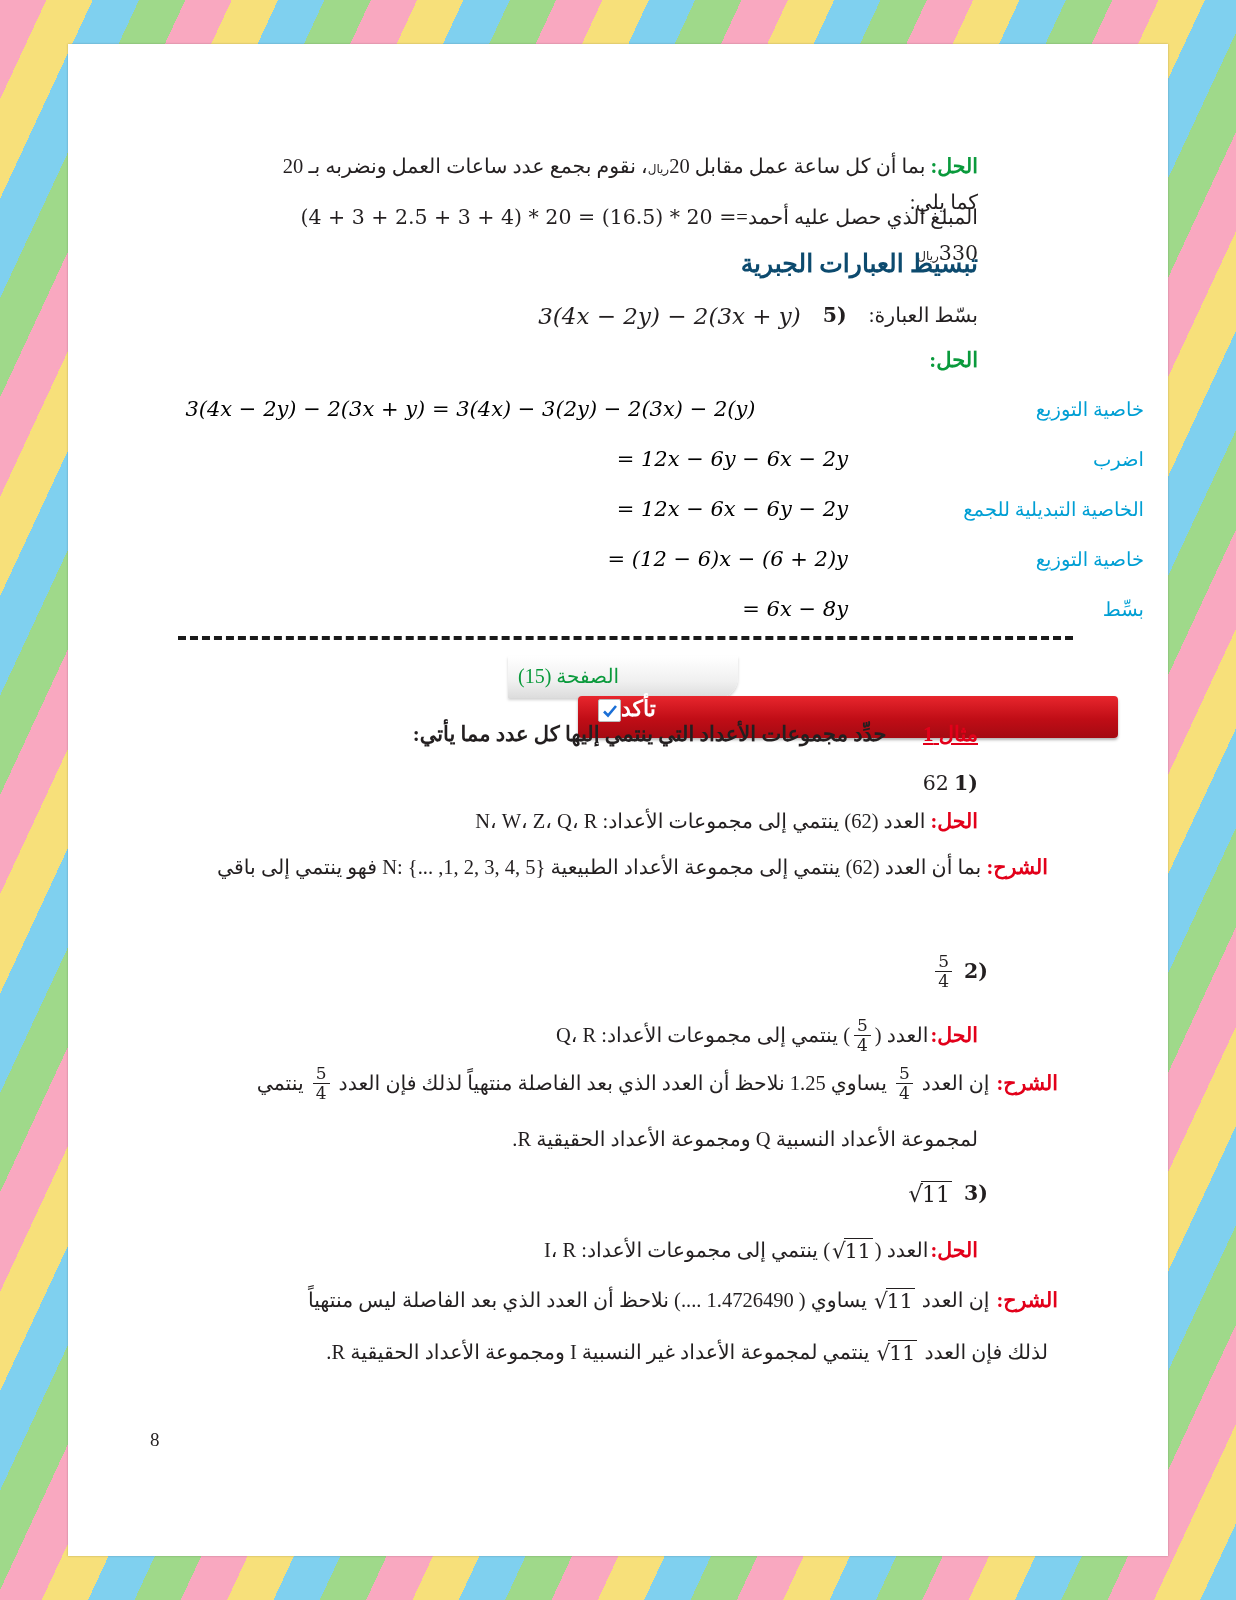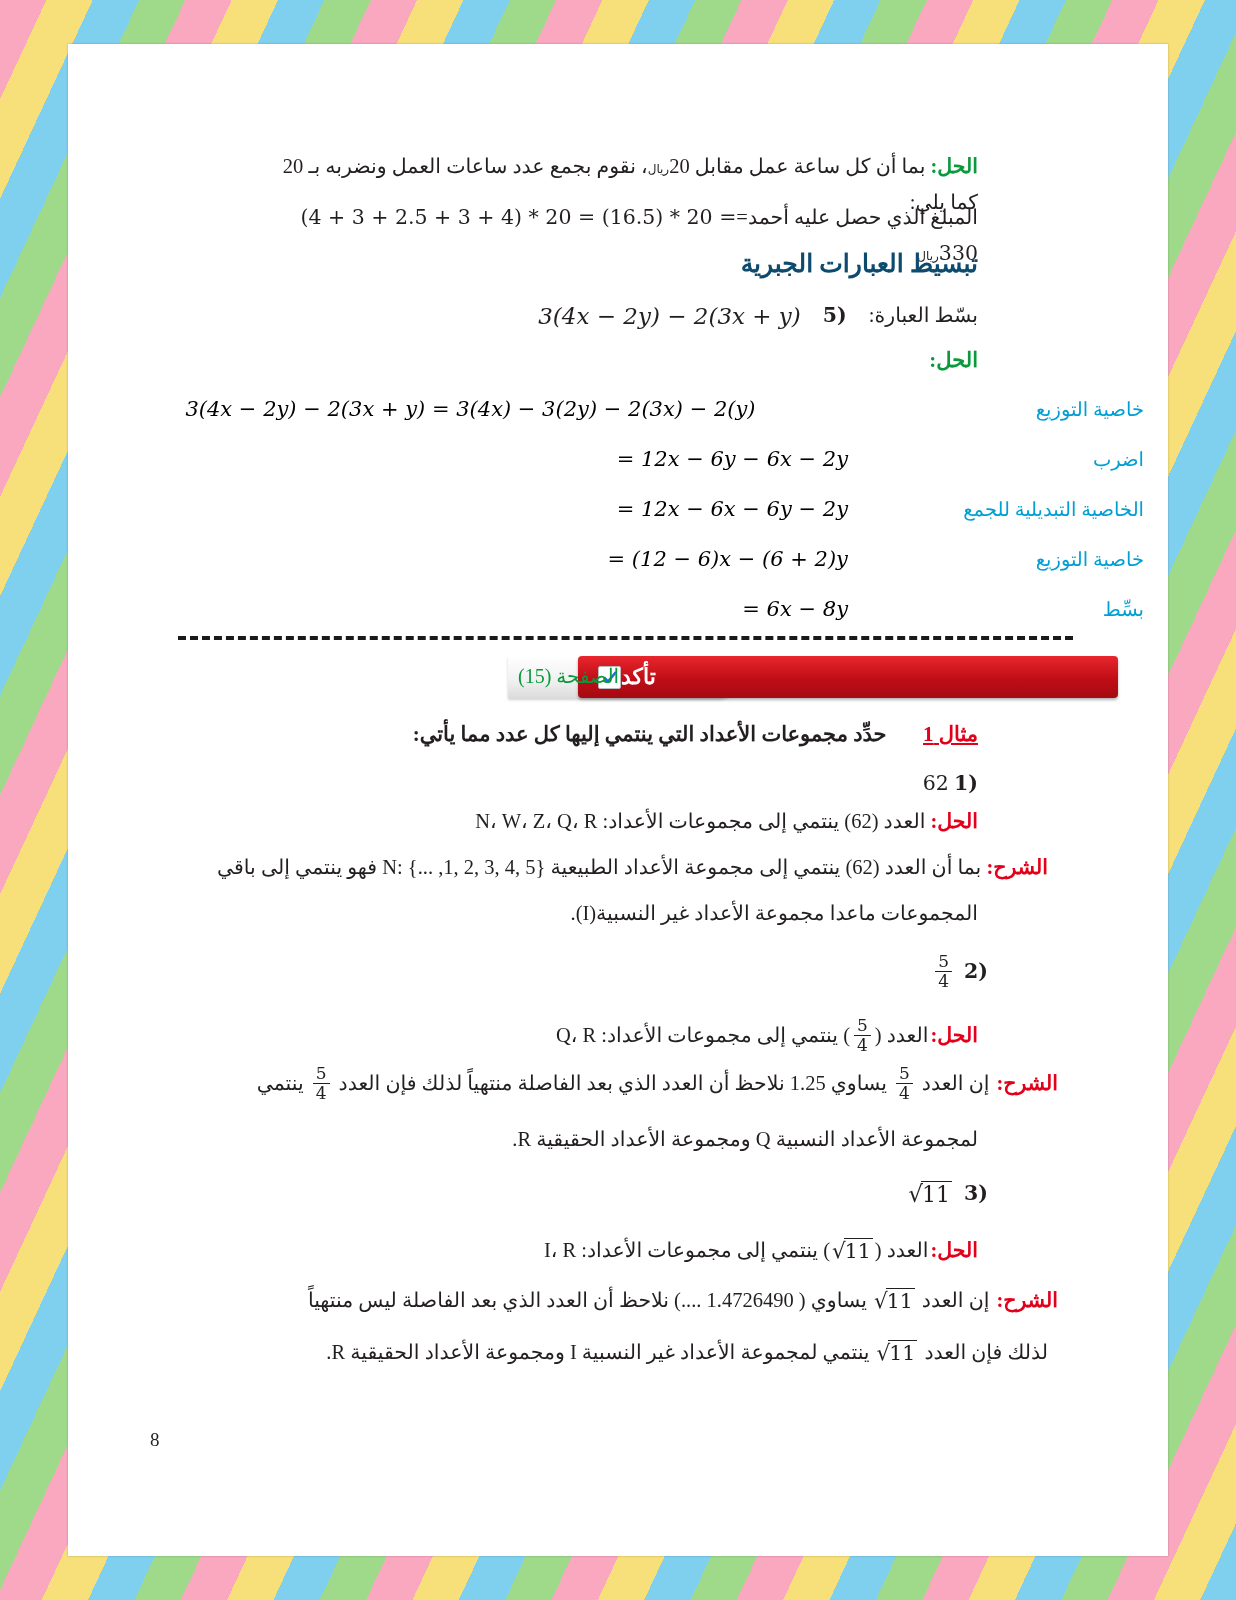--- a/index.html
+++ b/index.html
@@ -132,24 +132,25 @@
 
   
   .banner {
     position: absolute;
     height: 42px;
     background: linear-gradient(180deg, #e8262d 0%, #c00d16 55%, #a40a12 100%);
     border-radius: 4px 4px 4px 4px;
     box-shadow: 0 2px 3px rgba(0,0,0,0.3);
     display: flex;
     flex-direction: row-reverse;
-    align-items: center;
+    align-items: flex-end;
     justify-content: flex-start;
-    padding: 0 14px;
+    padding: 16px 14px;
     box-sizing: border-box;
+    margin-top: 40px;
   }
   .banner-tail {
     position: absolute;
     height: 42px;
     width: 230px;
     background: linear-gradient(180deg, #ffffff 0%, #f0f0f0 60%, #dcdcdc 100%);
     border-radius: 0 0 20px 0;
     box-shadow: 0 2px 3px rgba(0,0,0,0.18);
   }
   .banner-label {
@@ -297,21 +298,20 @@
 
     <div class="block ar" style="right:200px; left:200px; top:760px;">
       <span class="lbl-red">الحل:</span>
       <span>العدد (62) ينتمي إلى مجموعات الأعداد: N، W، Z، Q، R</span>
     </div>
 
     <div class="block ar" style="right:130px; left:130px; top:806px;">
       <span class="lbl-red">الشرح:</span>
       <span>بما أن العدد (62) ينتمي إلى مجموعة الأعداد الطبيعية N: {... ,1, 2, 3, 4, 5}  فهو ينتمي إلى باقي</span>
     </div>
-    <div class="block ar" style="right:200px; left:200px; top:852px;">المجموعات ماعدا مجموعة الأعداد غير النسبية(I).</div>
 
     <div class="block ar" style="right:190px; top:908px; display:flex; flex-direction:row; align-items:center; gap:10px; justify-content:flex-start;">
       <span class="item-num">(2</span>
       <span class="frac">
         <span class="num">5</span>
         <span class="den">4</span>
       </span>
     </div>
 
     <div class="block ar" style="right:200px; left:200px; top:972px; display:flex; flex-direction:row; align-items:center; justify-content:flex-start; gap:2px;">

